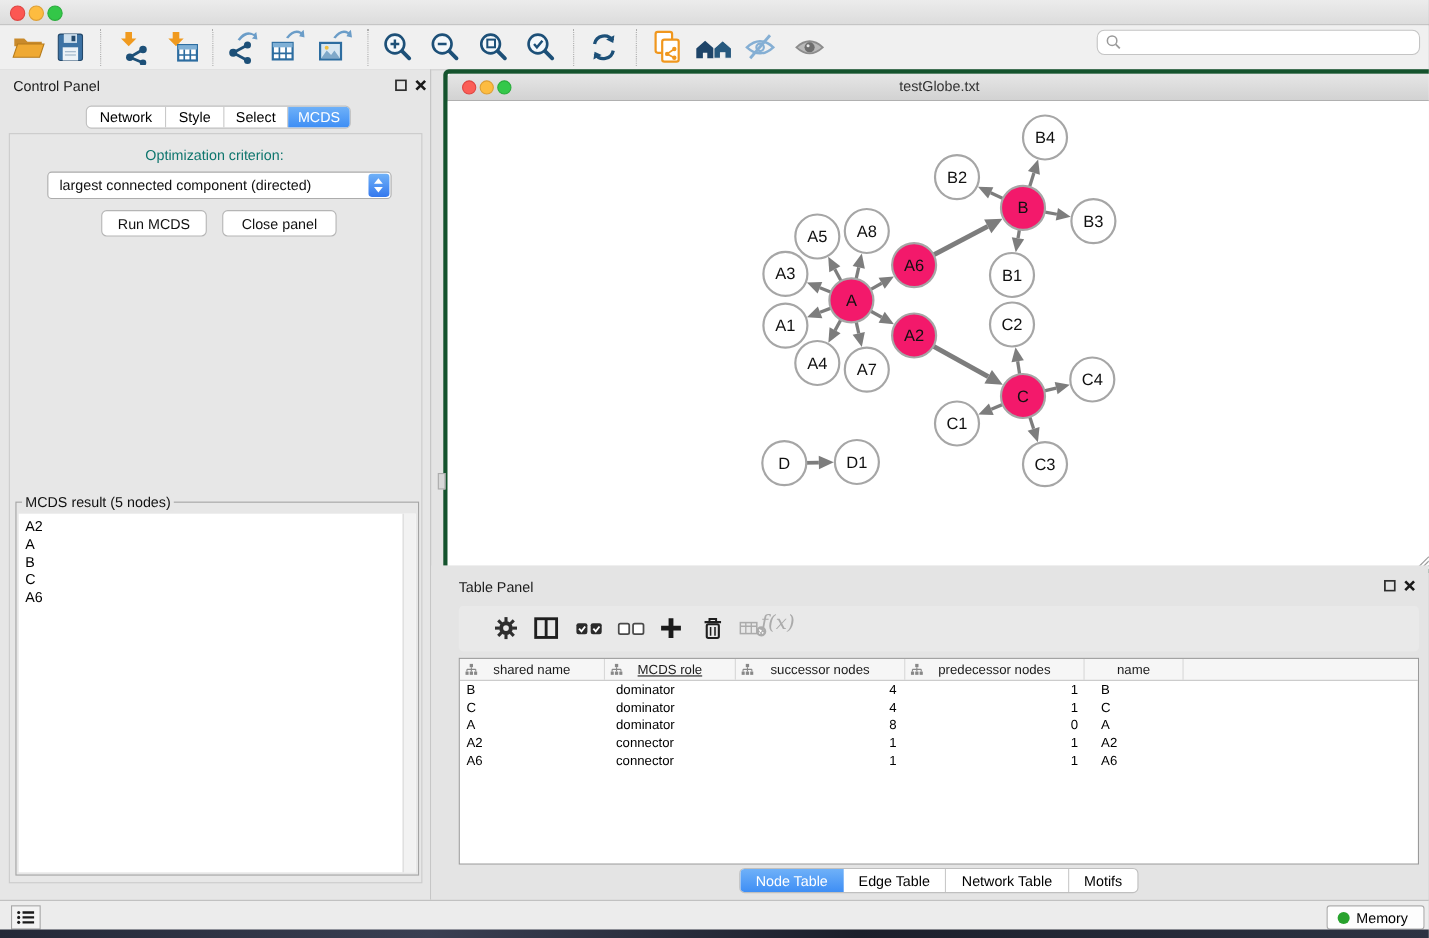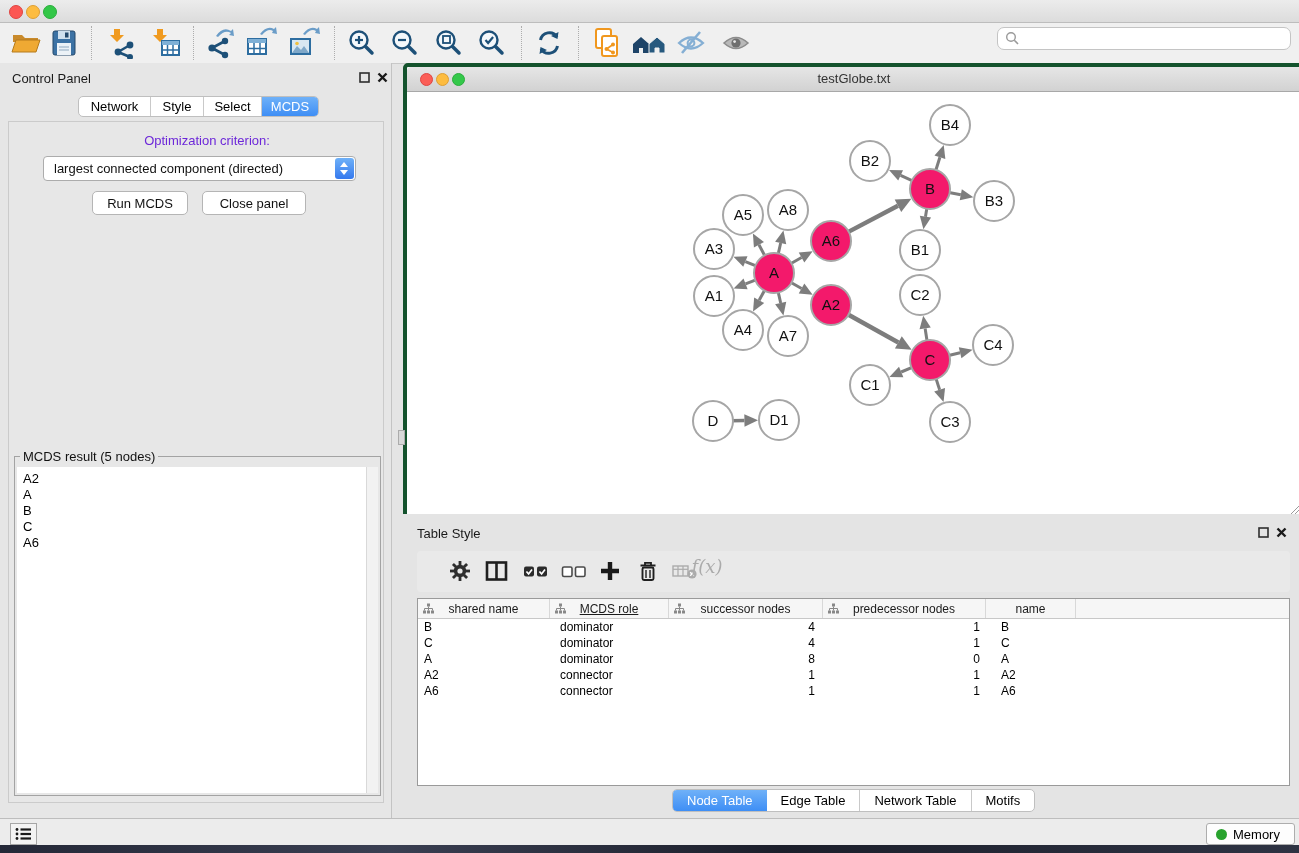--- a/index.html
+++ b/index.html
@@ -32,21 +32,21 @@
   .panel-title{font-size:13px;color:#1A1A1A;}
   .mini-btn{position:absolute;width:13px;height:13px;}
   .seg{position:absolute;display:flex;background:#FFF;border:1px solid #BFBFBF;
     border-radius:5px;overflow:hidden;height:21px;box-sizing:border-box;}
   .seg span{display:flex;align-items:center;justify-content:center;
     font-size:13px;color:#000000;border-right:1px solid #C9C9C9;box-sizing:border-box;}
   .seg span:last-child{border-right:none;}
   .seg span.active{background:linear-gradient(#6FB1F8,#3E8EF5);color:#FFF;border-right:none;}
   .cp-content{left:8px;top:121px;width:374px;height:680px;background:#E7E7E7;
     border:1px solid #CBCBCB;}
-  .opt-label{left:8px;top:133px;width:374px;text-align:center;font-size:13px;color:#6d28d9;padding-left:12px;}
+  .opt-label{left:8px;top:133px;width:374px;text-align:center;font-size:13px;color:#0f766e;}
   .dropdown{left:43px;top:156px;width:313px;height:25px;background:#FFF;
     border:1px solid #ACACAC;border-radius:4px;box-sizing:border-box;}
   .dropdown .val{position:absolute;left:10px;top:4px;font-size:13px;color:#111;white-space:nowrap;}
   .dd-step{position:absolute;right:1px;top:1px;width:19px;height:21px;border-radius:3px;
     background:linear-gradient(#6FB1F8,#3579EE);}
   .dd-step i{position:absolute;left:5px;width:0;height:0;border-left:4.5px solid transparent;
     border-right:4.5px solid transparent;}
   .dd-step i.up{top:4px;border-bottom:5px solid #FFF;}
   .dd-step i.dn{bottom:4px;border-top:5px solid #FFF;}
   .push{background:#FFF;border:1px solid #B5B5B5;border-radius:5px;font-size:13px;
@@ -484,21 +484,21 @@
           <line x1="8" y1="13" x2="13" y2="8" stroke="#9B9B9B"></line>
           <line x1="12" y1="13" x2="13" y2="12" stroke="#9B9B9B"></line>
         </svg>
       </span>
     </div>
   </div>
   <div class="abs divider-handle" style="left:398px;top:430px;width:5px;height:13px"></div>
   <div class="abs divider-handle" style="left:844px;top:515px;width:13px;height:5px"></div>
 
   <div class="abs tpanel">
-    <div class="abs panel-title" style="left:25px;top:12px">Table Style</div>
+    <div class="abs panel-title" style="left:25px;top:12px">Table Panel</div>
     <span class="mini-btn" style="left:866px;top:13px">
       <svg width="11" height="11" viewBox="0 0 11 11">
         <rect x="1" y="1" width="9" height="9" fill="none" stroke="#2E2E2E" stroke-width="1.6"></rect>
       </svg>
     </span>
     <span class="mini-btn" style="left:884px;top:13px">
       <svg width="11" height="11" viewBox="0 0 11 11">
         <path d="M1.5 1.5l8 8M9.5 1.5l-8 8" stroke="#1A1A1A" stroke-width="2.4"></path>
       </svg>
     </span>

